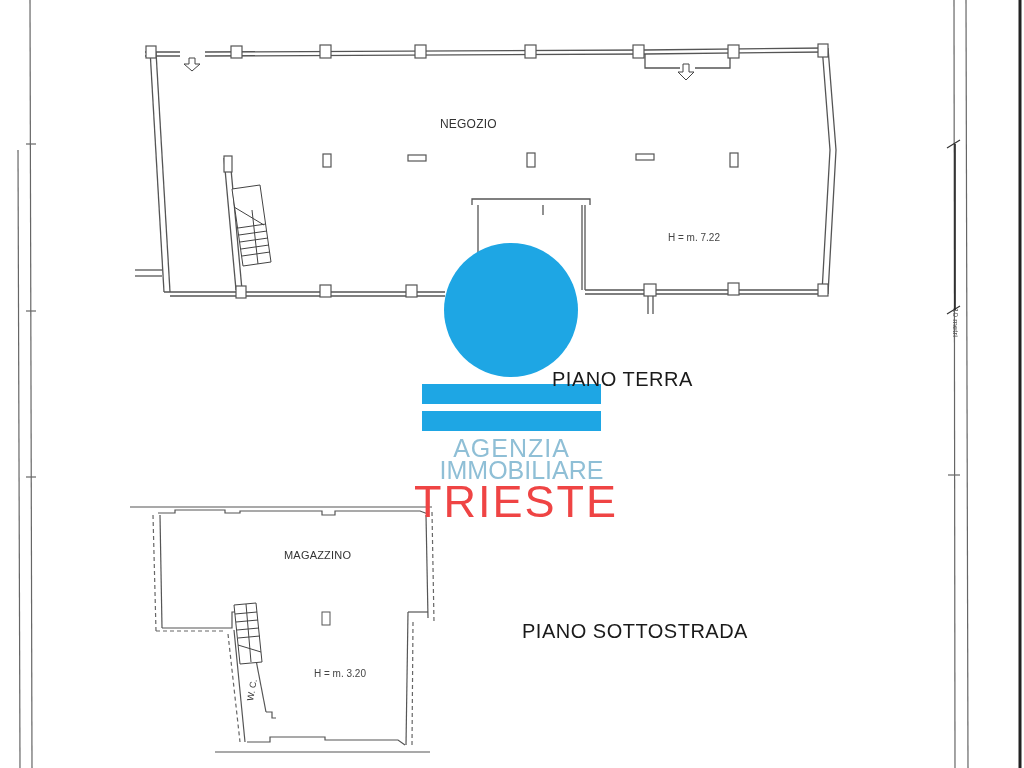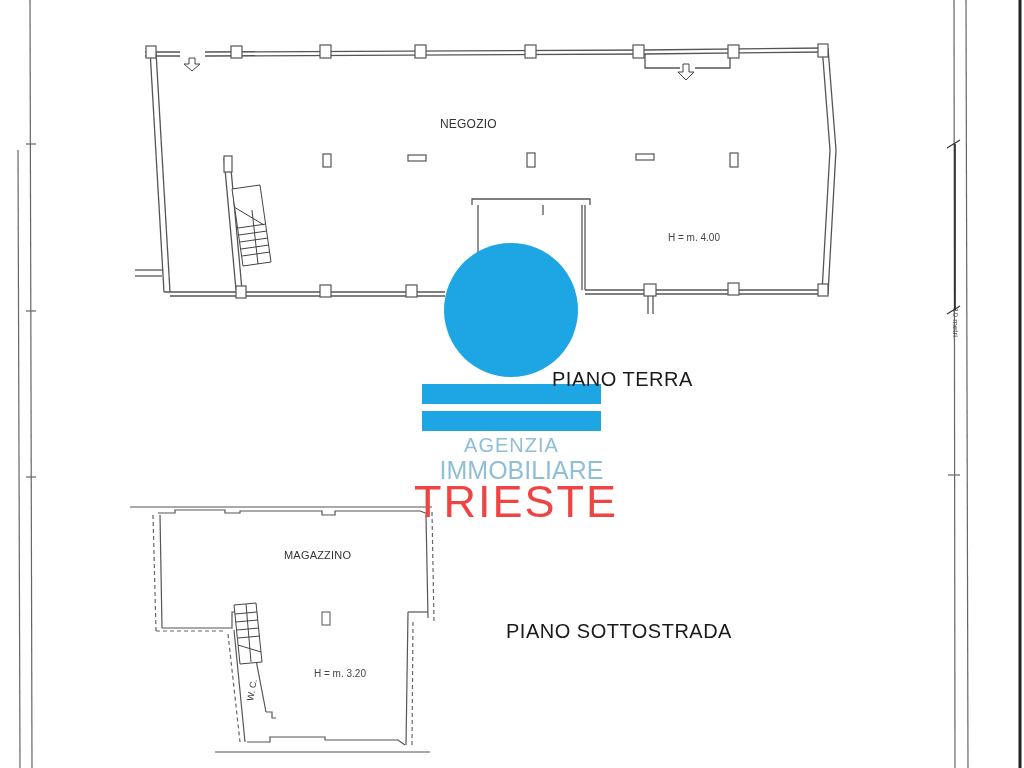--- a/index.html
+++ b/index.html
@@ -5,21 +5,21 @@
   html,body{margin:0;padding:0;background:#ffffff;}
   body{width:1024px;height:768px;position:relative;overflow:hidden;font-family:"Liberation Sans",sans-serif;}
   svg.plan{position:absolute;left:0;top:0;width:1024px;height:768px;}
   .lbl{position:absolute;color:#222;font-family:"Liberation Sans",sans-serif;white-space:nowrap;}
   .room{font-size:12px;letter-spacing:0.2px;color:#333;}
   .height{font-size:10px;color:#444;}
   .floor{font-size:20px;color:#1a1a1a;letter-spacing:0.5px;}
   .wc{font-size:9px;color:#333;transform:rotate(-80deg);transform-origin:center;}
   .scale{font-size:8px;color:#555;transform:rotate(90deg);transform-origin:center;}
   .logo-text{position:absolute;font-family:"Liberation Sans",sans-serif;white-space:nowrap;text-align:center;}
-  .logo-l1{font-size:20px;color:#8fbfd6;letter-spacing:1px;font-weight:normal;}
+  .logo-l1{font-size:25px;color:#8fbfd6;letter-spacing:1px;font-weight:normal;}
   .logo-l2{font-size:25px;color:#8fbfd6;letter-spacing:0px;}
   .logo-l3{font-size:45px;color:#ef4444;letter-spacing:2px;}
 </style>
 </head>
 <body>
 
 <svg class="plan" viewBox="0 0 1024 768" xmlns="http://www.w3.org/2000/svg">
   <g fill="none" stroke="#666" stroke-width="1.2">
 
     <line x1="30" y1="0" x2="32" y2="768"></line>
@@ -154,25 +154,25 @@
   <rect x="322" y="612" width="8" height="13" fill="#fff" stroke="#555" stroke-width="1"></rect>
 
   <g>
     <circle cx="511" cy="310" r="67" fill="#1ea6e4"></circle>
     <rect x="422" y="384" width="179" height="20" fill="#1ea6e4"></rect>
     <rect x="422" y="411" width="179" height="20" fill="#1ea6e4"></rect>
   </g>
 </svg>
 
 <div class="lbl room" style="left:440px;top:117px;">NEGOZIO</div>
-<div class="lbl height" style="left:668px;top:232px;">H = m. 4.00</div>
+<div class="lbl height" style="left:668px;top:232px;">H = m. 7.22</div>
 <div class="lbl floor" style="left:540px;top:368px;margin-left:12px;">PIANO  TERRA</div>
 
 <div class="lbl room" style="left:284px;top:549px;font-size:11px;">MAGAZZINO</div>
 <div class="lbl height" style="left:314px;top:668px;">H = m. 3.20</div>
 <div class="lbl wc" style="left:241px;top:685px;">W. C.</div>
-<div class="lbl floor" style="left:506px;top:620px;">PIANO  SOTTOSTRADA</div>
+<div class="lbl floor" style="left:522px;top:620px;">PIANO  SOTTOSTRADA</div>
 
 <div class="lbl scale" style="left:941px;top:318px;">10 metri</div>
 
 <div class="logo-text logo-l1" style="left:422px;top:434px;width:179px;">AGENZIA</div>
 <div class="logo-text logo-l2" style="left:432px;top:456px;width:179px;">IMMOBILIARE</div>
 <div class="logo-text logo-l3" style="left:414px;top:476px;width:195px;">TRIESTE</div>
 
 </body></html>

